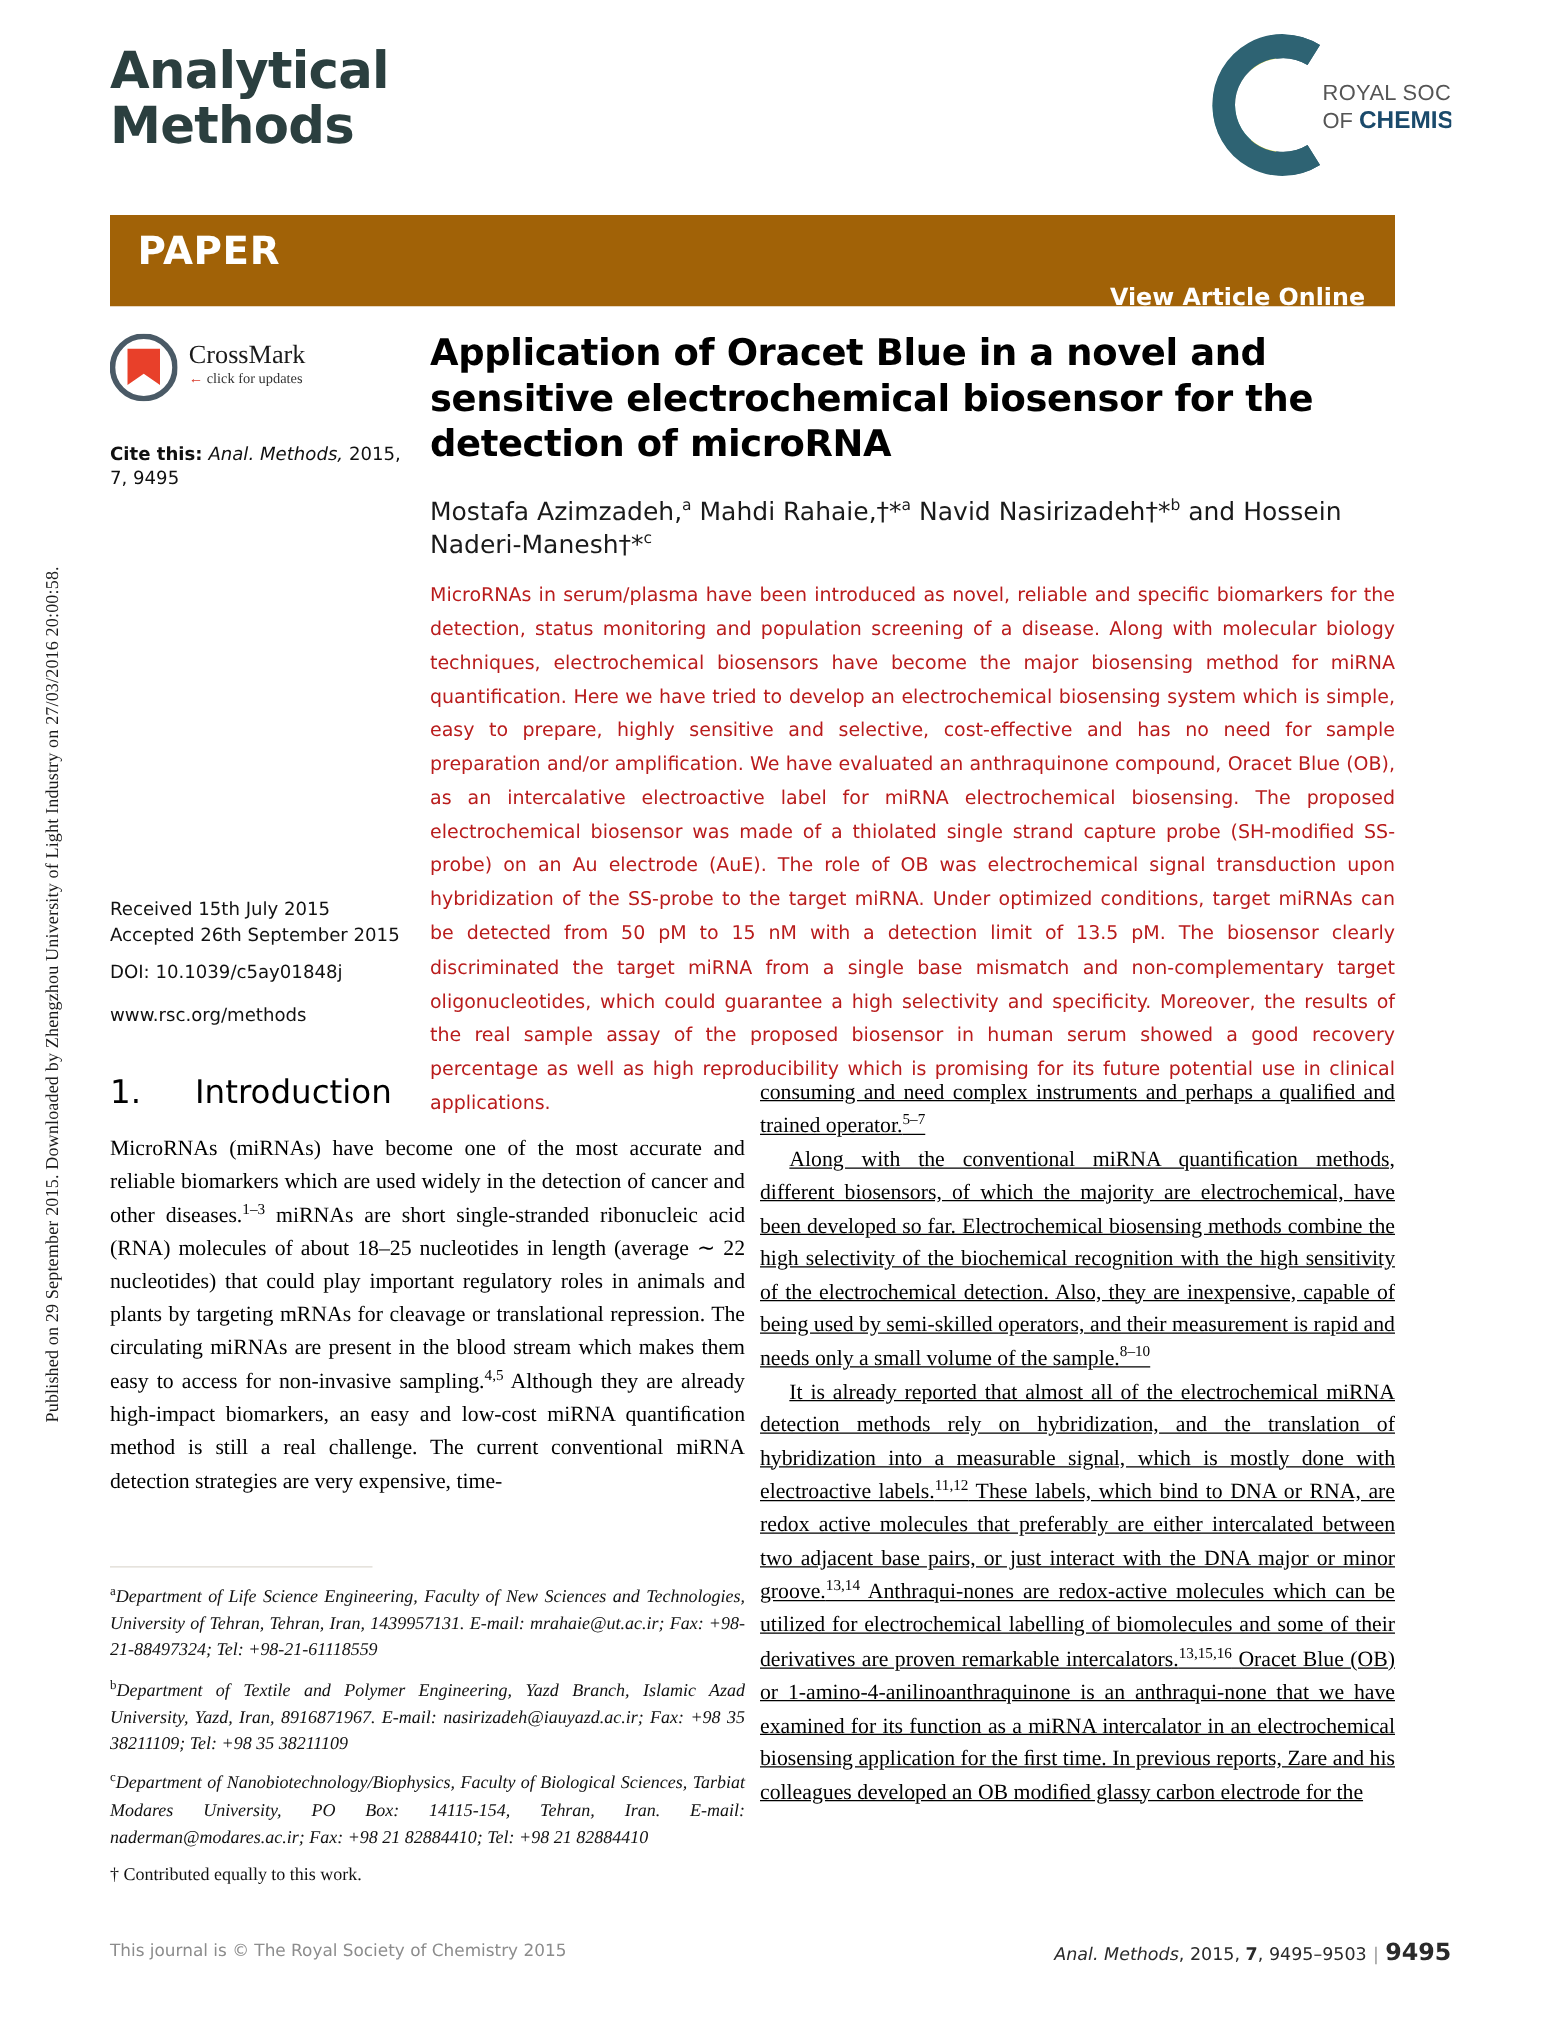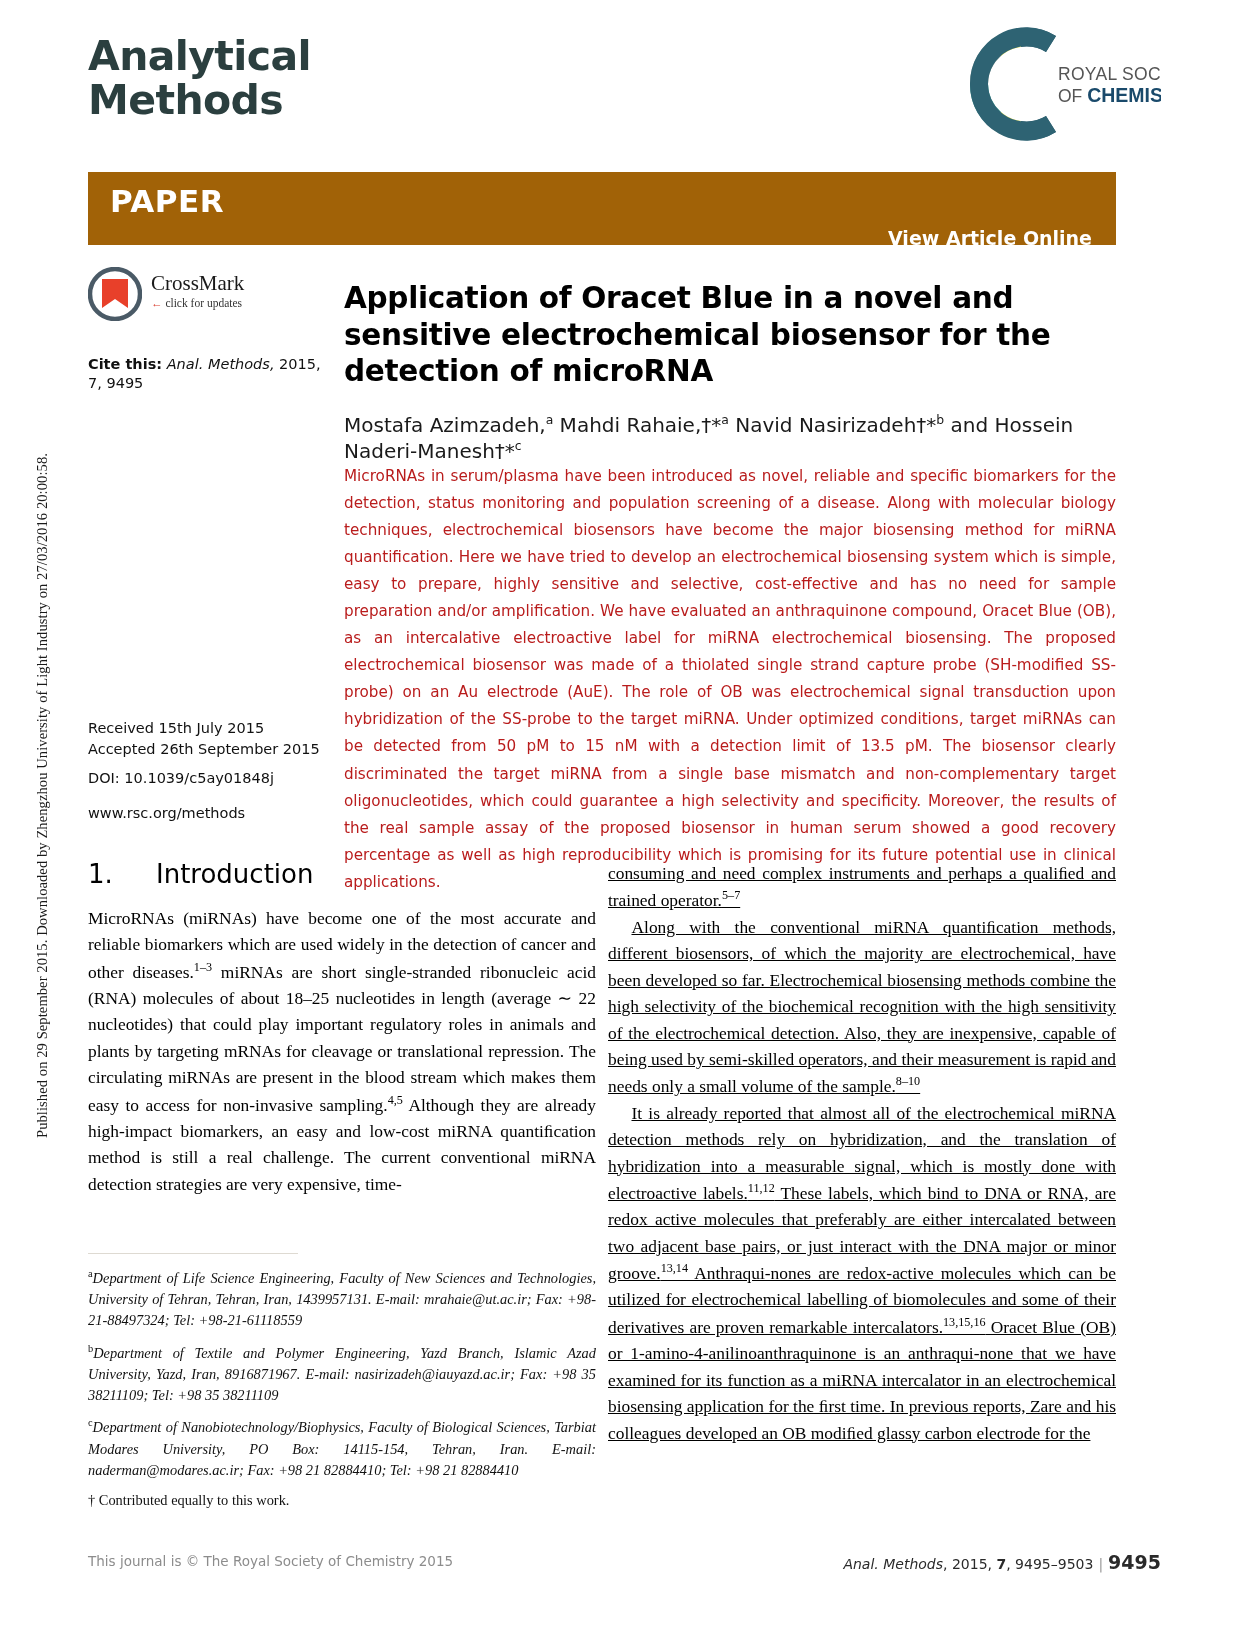--- a/index.html
+++ b/index.html
@@ -179,21 +179,21 @@
     top: 805px;
     font-family: "DejaVu Sans", sans-serif;
     font-size: 14.5px;
     color: #111111;
   }
 
   
   .art-head {
     position: absolute;
     left: 344px;
-    top: 280px;
+    top: 264px;
     width: 772px;
   }
   .art-title {
     font-family: "DejaVu Sans", sans-serif;
     font-size: 29.5px;
     font-weight: bold;
     line-height: 1.24;
     color: #000000;
     letter-spacing: -0.3px;
     margin: 0;

